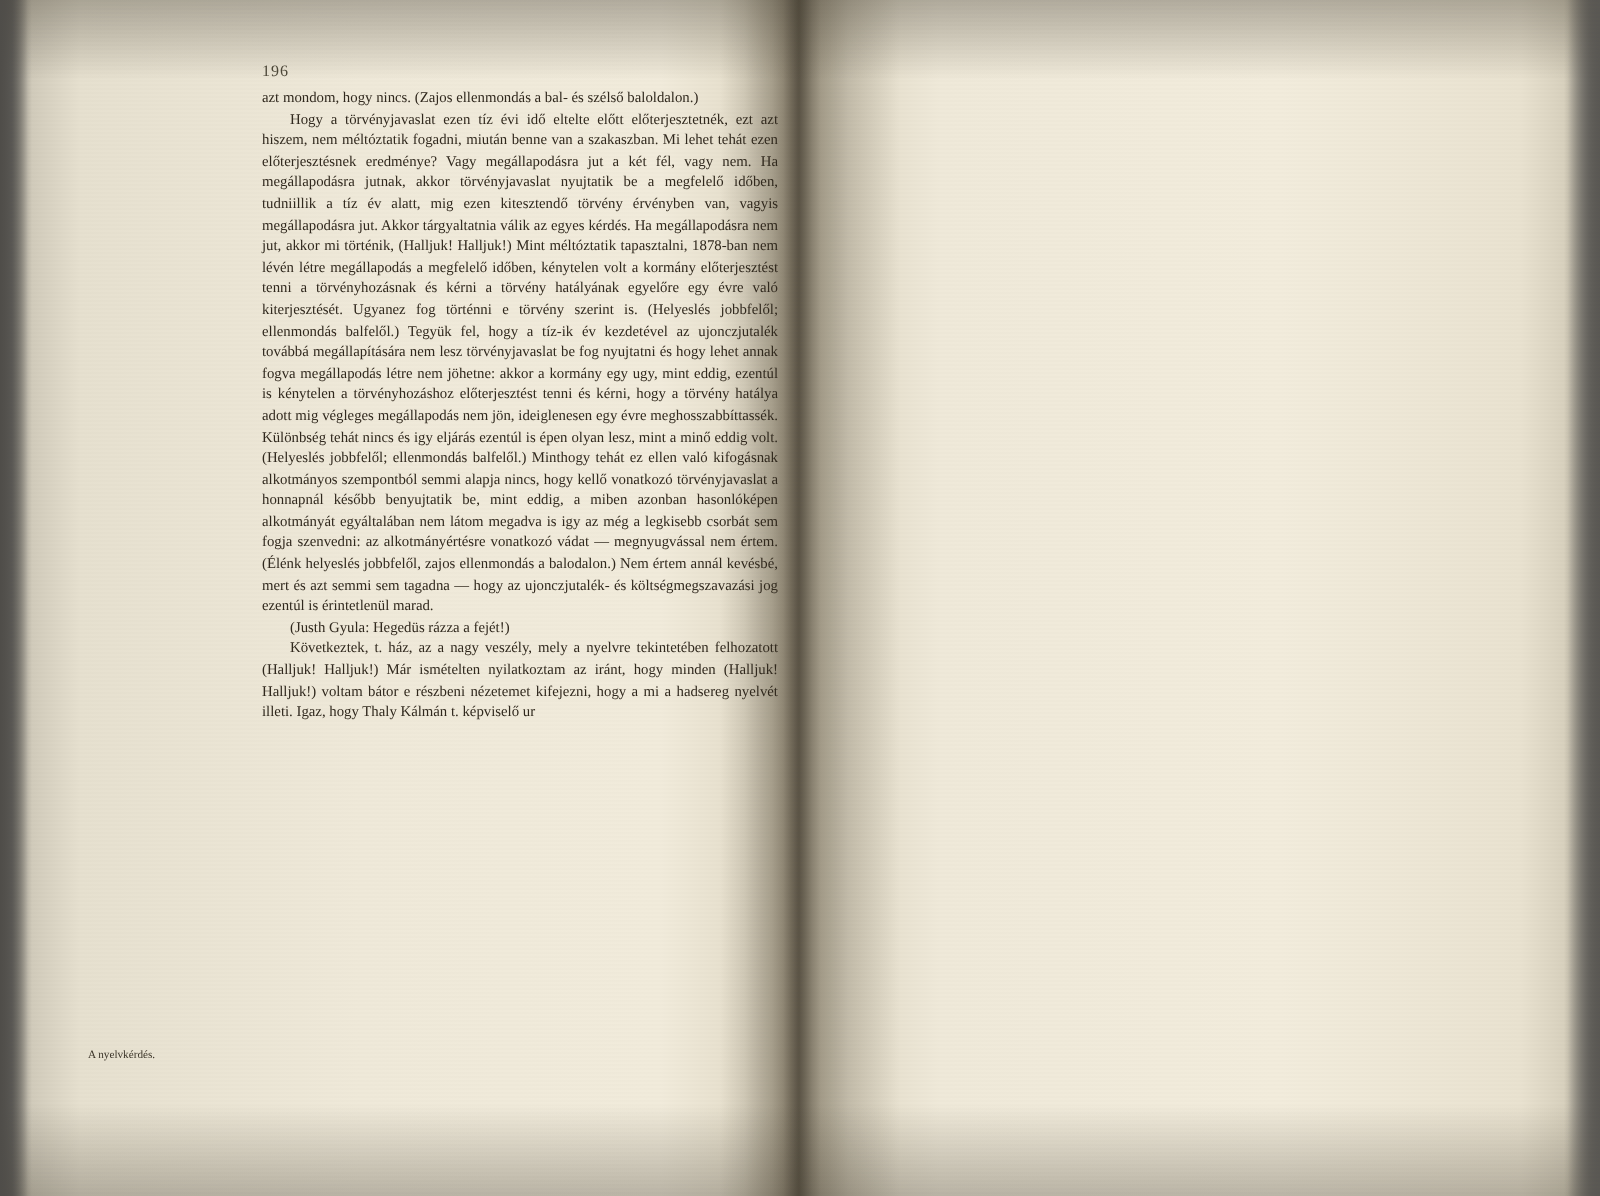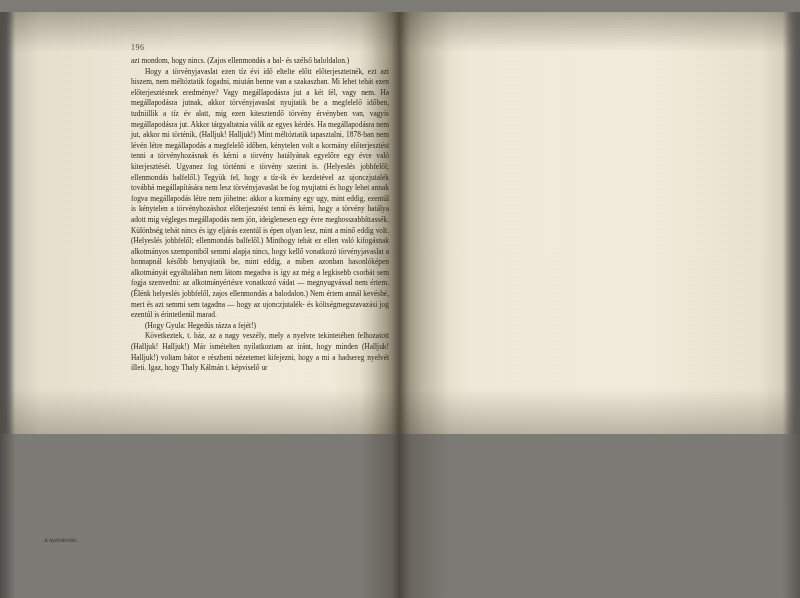--- a/index.html
+++ b/index.html
@@ -11,22 +11,22 @@
     position: relative;
     width: 800px;
     height: 598px;
     overflow: hidden;
     background: #7d7b76;
     font-family: "Liberation Serif", serif;
   }
   
   .book {
     position: absolute;
-    left: 0; top: 12px;
-    width: 800px; height: 422px;
+    left: 0; top: 0;
+    width: 800px; height: 598px;
     background:
       linear-gradient(90deg,
         #5e5c58 0px, #6d6b66 6px,
         #cfc9b9 14px, #e6e0cf 40px,
         #efe9d9 180px, #f1ebdb 330px,
         #e4ddca 372px, #cdc5b0 386px,
         #b3aa95 393px, #9d947f 399px,
         #c3bba6 406px, #e0d9c6 424px,
         #efe9d9 470px, #f2ecdc 640px,
         #e9e2d0 760px, #d6cfbc 784px,
@@ -126,21 +126,21 @@
 <body>
 
 <div class="page">
   <div class="book">
 
     <div class="pagehalf left-half">
       <div class="folio left">196</div>
       <div class="col left">
         <p class="noindent">azt mondom, hogy nincs. (Zajos ellenmondás a bal- és szélső baloldalon.)</p>
         <p>Hogy a törvényjavaslat ezen tíz évi idő eltelte előtt előterjesztetnék, ezt azt hiszem, nem méltóztatik fogadni, miután benne van a szakaszban. Mi lehet tehát ezen előterjesztésnek eredménye? Vagy megállapodásra jut a két fél, vagy nem. Ha megállapodásra jutnak, akkor törvényjavaslat nyujtatik be a megfelelő időben, tudniillik a tíz év alatt, mig ezen kitesztendő törvény érvényben van, vagyis megállapodásra jut. Akkor tárgyaltatnia válik az egyes kérdés. Ha megállapodásra nem jut, akkor mi történik, (Halljuk! Halljuk!) Mint méltóztatik tapasztalni, 1878-ban nem lévén létre megállapodás a megfelelő időben, kénytelen volt a kormány előterjesztést tenni a törvényhozásnak és kérni a törvény hatályának egyelőre egy évre való kiterjesztését. Ugyanez fog történni e törvény szerint is. (Helyeslés jobbfelől; ellenmondás balfelől.) Tegyük fel, hogy a tíz-ik év kezdetével az ujonczjutalék továbbá megállapítására nem lesz törvényjavaslat be fog nyujtatni és hogy lehet annak fogva megállapodás létre nem jöhetne: akkor a kormány egy ugy, mint eddig, ezentúl is kénytelen a törvényhozáshoz előterjesztést tenni és kérni, hogy a törvény hatálya adott mig végleges megállapodás nem jön, ideiglenesen egy évre meghosszabbíttassék. Különbség tehát nincs és igy eljárás ezentúl is épen olyan lesz, mint a minő eddig volt. (Helyeslés jobbfelől; ellenmondás balfelől.) Minthogy tehát ez ellen való kifogásnak alkotmányos szempontból semmi alapja nincs, hogy kellő vonatkozó törvényjavaslat a honnapnál később benyujtatik be, mint eddig, a miben azonban hasonlóképen alkotmányát egyáltalában nem látom megadva is igy az még a legkisebb csorbát sem fogja szenvedni: az alkotmányértésre vonatkozó vádat — megnyugvással nem értem. (Élénk helyeslés jobbfelől, zajos ellenmondás a balodalon.) Nem értem annál kevésbé, mert és azt semmi sem tagadna — hogy az ujonczjutalék- és költségmegszavazási jog ezentúl is érintetlenül marad.</p>
-        <p>(Hogy Gyula: Hegedüs rázza a fejét!)</p>
+        <p>(Justh Gyula: Hegedüs rázza a fejét!)</p>
         <p>Következtek, t. ház, az a nagy veszély, mely a nyelvre tekintetében felhozatott (Halljuk! Halljuk!) Már ismételten nyilatkoztam az iránt, hogy minden (Halljuk! Halljuk!) voltam bátor e részbeni nézetemet kifejezni, hogy a mi a hadsereg nyelvét illeti. Igaz, hogy Thaly Kálmán t. képviselő ur</p>
       </div>
       <div class="marginnote mn3">A nyelvkérdés.</div>
     </div>
 
     <div class="pagehalf right-half">
       
       
       
       

